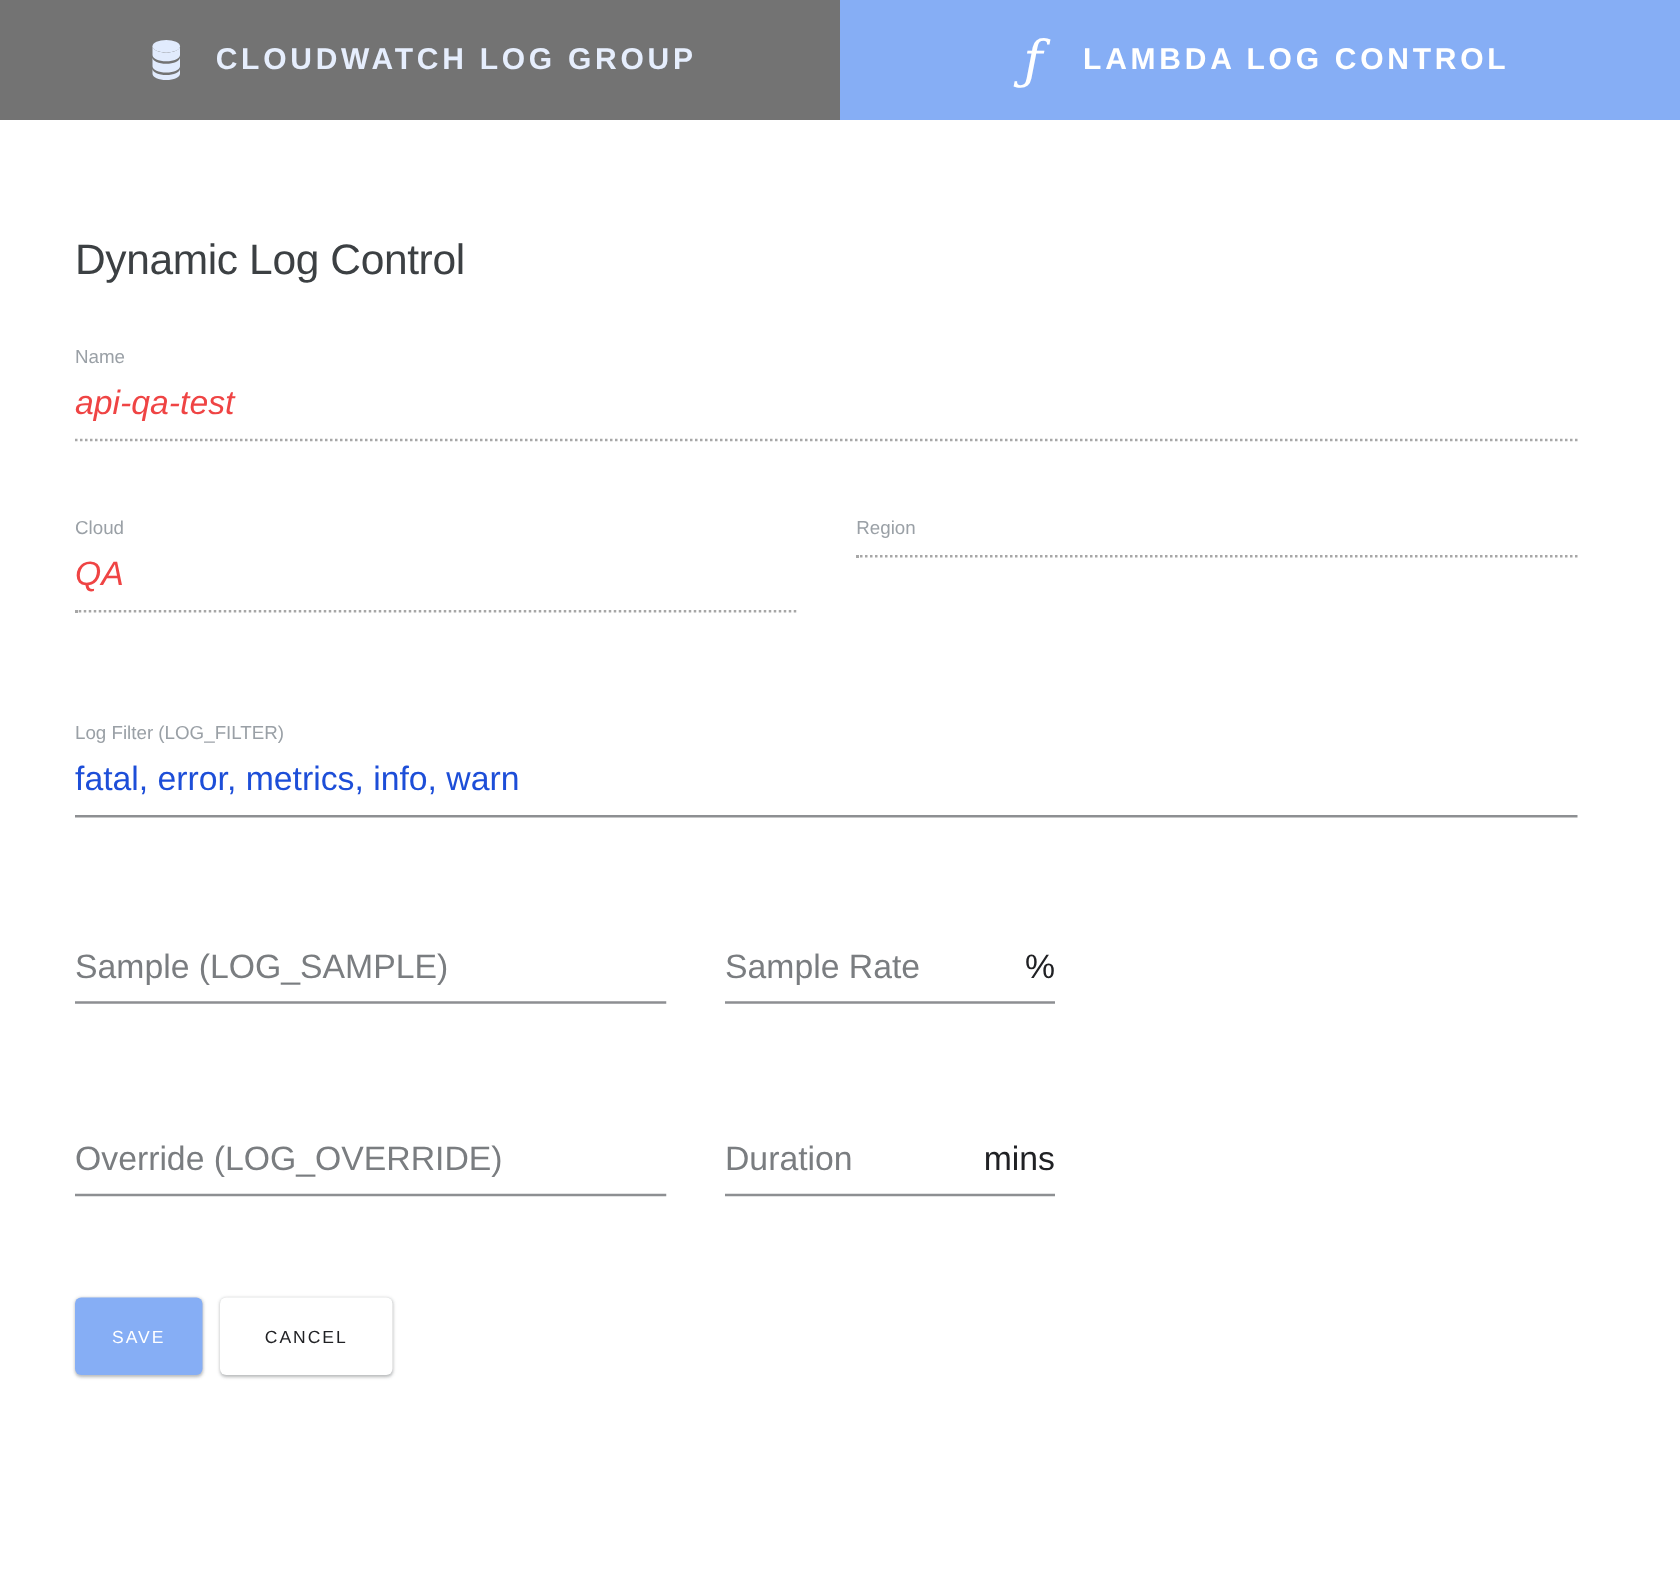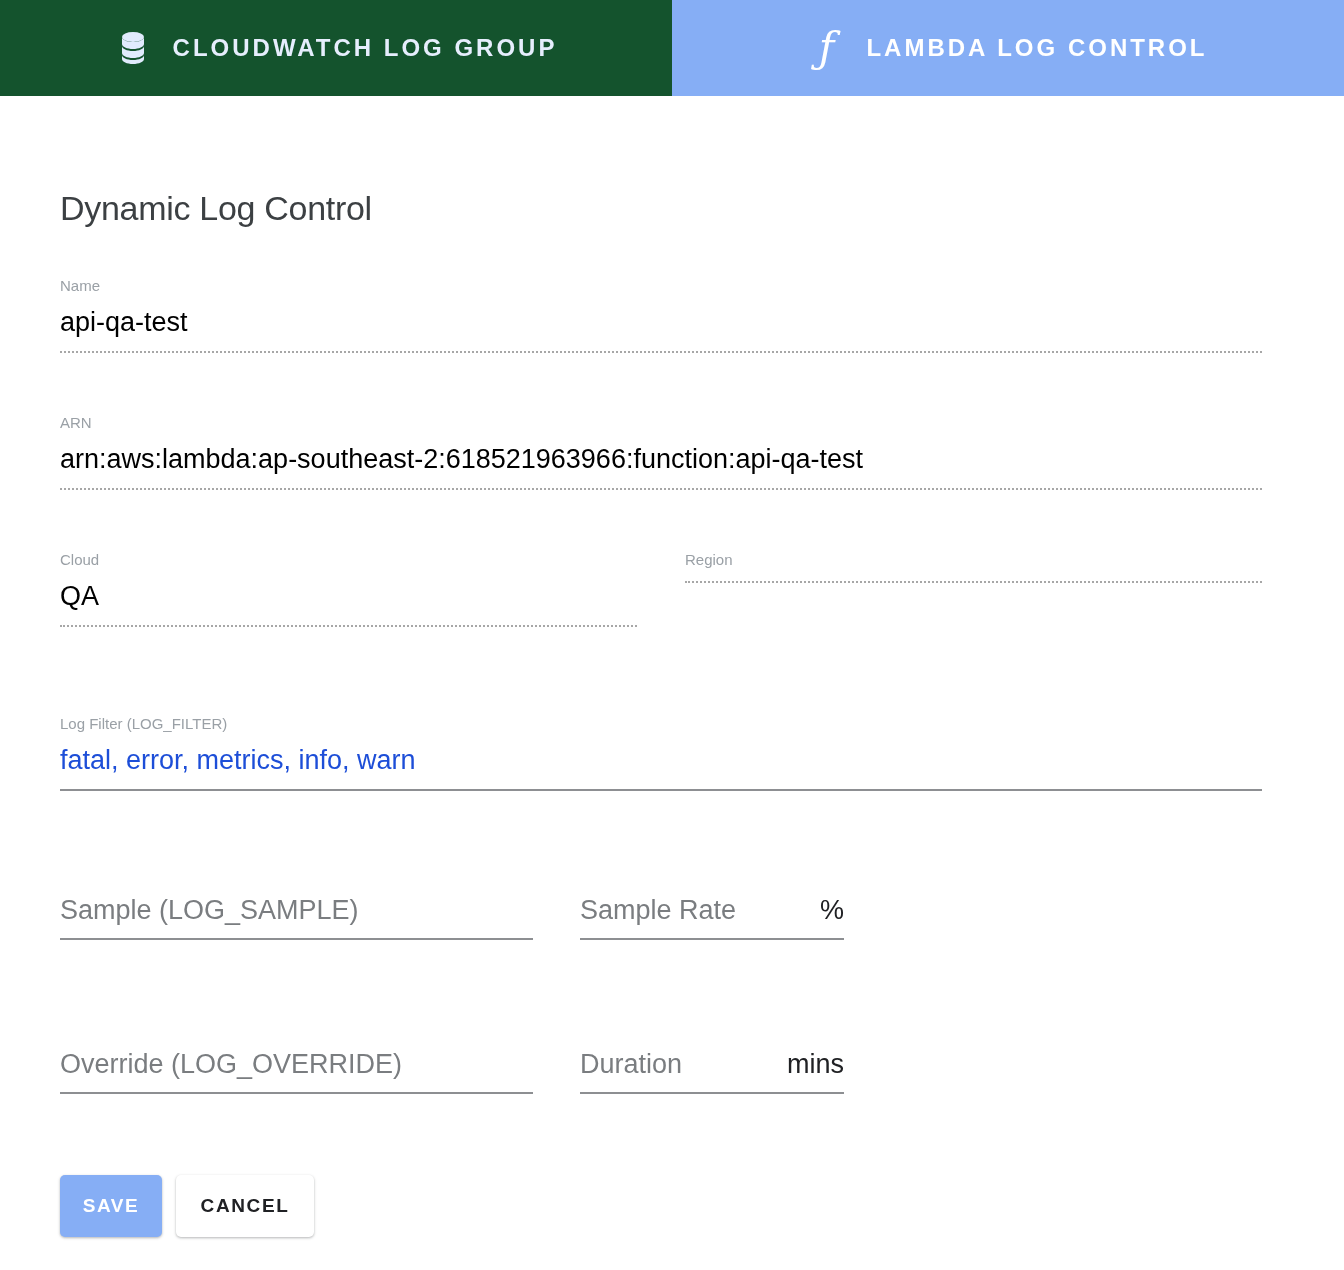--- a/index.html
+++ b/index.html
@@ -27,21 +27,21 @@
     display: flex;
     align-items: center;
     justify-content: center;
     height: 96px;
     gap: 22px;
     cursor: pointer;
     user-select: none;
   }
   .tab-inactive {
     width: 672px;
-    background: #14532d;
+    background: #737373;
   }
   .tab-active {
     width: 672px;
     background: #86aef5;
   }
   .tab-label {
     font-size: 24px;
     font-weight: 700;
     letter-spacing: 3.0px;
     text-transform: uppercase;
@@ -103,21 +103,21 @@
     white-space: nowrap;
   }
 
   .field-value {
     display: block;
     font-size: 27px;
     line-height: 36px;
     white-space: nowrap;
     overflow: hidden;
   }
-  .value-disabled { color: #000000; }
+  .value-disabled { color: #ef4444; font-style: italic; }
   .value-active   { color: #1d4ed8; }
 
   .underline-dotted {
     height: 0;
     border-bottom: 2px dotted #a7a7a7;
     margin-top: 11px;
   }
   .underline-solid {
     height: 0;
     border-bottom: 2px solid #8d8f92;
@@ -177,22 +177,22 @@
     display: flex;
     align-items: center;
     gap: 14px;
     margin-top: 81px;
     padding-bottom: 30px;
   }
   .btn {
     border: none;
     border-radius: 5px;
     font-family: "Liberation Sans", sans-serif;
-    font-size: 19px;
-    font-weight: 700;
+    font-size: 14px;
+    font-weight: 400;
     letter-spacing: 1.6px;
     text-transform: uppercase;
     cursor: pointer;
     height: 62px;
     display: inline-flex;
     align-items: center;
     justify-content: center;
   }
   .btn-save {
     background: #86aef5;
@@ -238,25 +238,20 @@
   <h1 class="page-title">Dynamic Log Control</h1>
 
   <div class="form">
 
     <div class="field f-name w-full">
       <span class="field-label">Name</span>
       <span class="field-value value-disabled">api-qa-test</span>
       <div class="underline-dotted"></div>
     </div>
 
-    <div class="field f-arn w-full">
-      <span class="field-label">ARN</span>
-      <span class="field-value value-disabled">arn:aws:lambda:ap-southeast-2:618521963966:function:api-qa-test</span>
-      <div class="underline-dotted"></div>
-    </div>
 
     <div class="field-row f-cloudrow">
 
       <div class="field w-half-l">
         <span class="field-label">Cloud</span>
         <span class="field-value value-disabled">QA</span>
         <div class="underline-dotted"></div>
       </div>
 
       <div class="field w-half-r">

